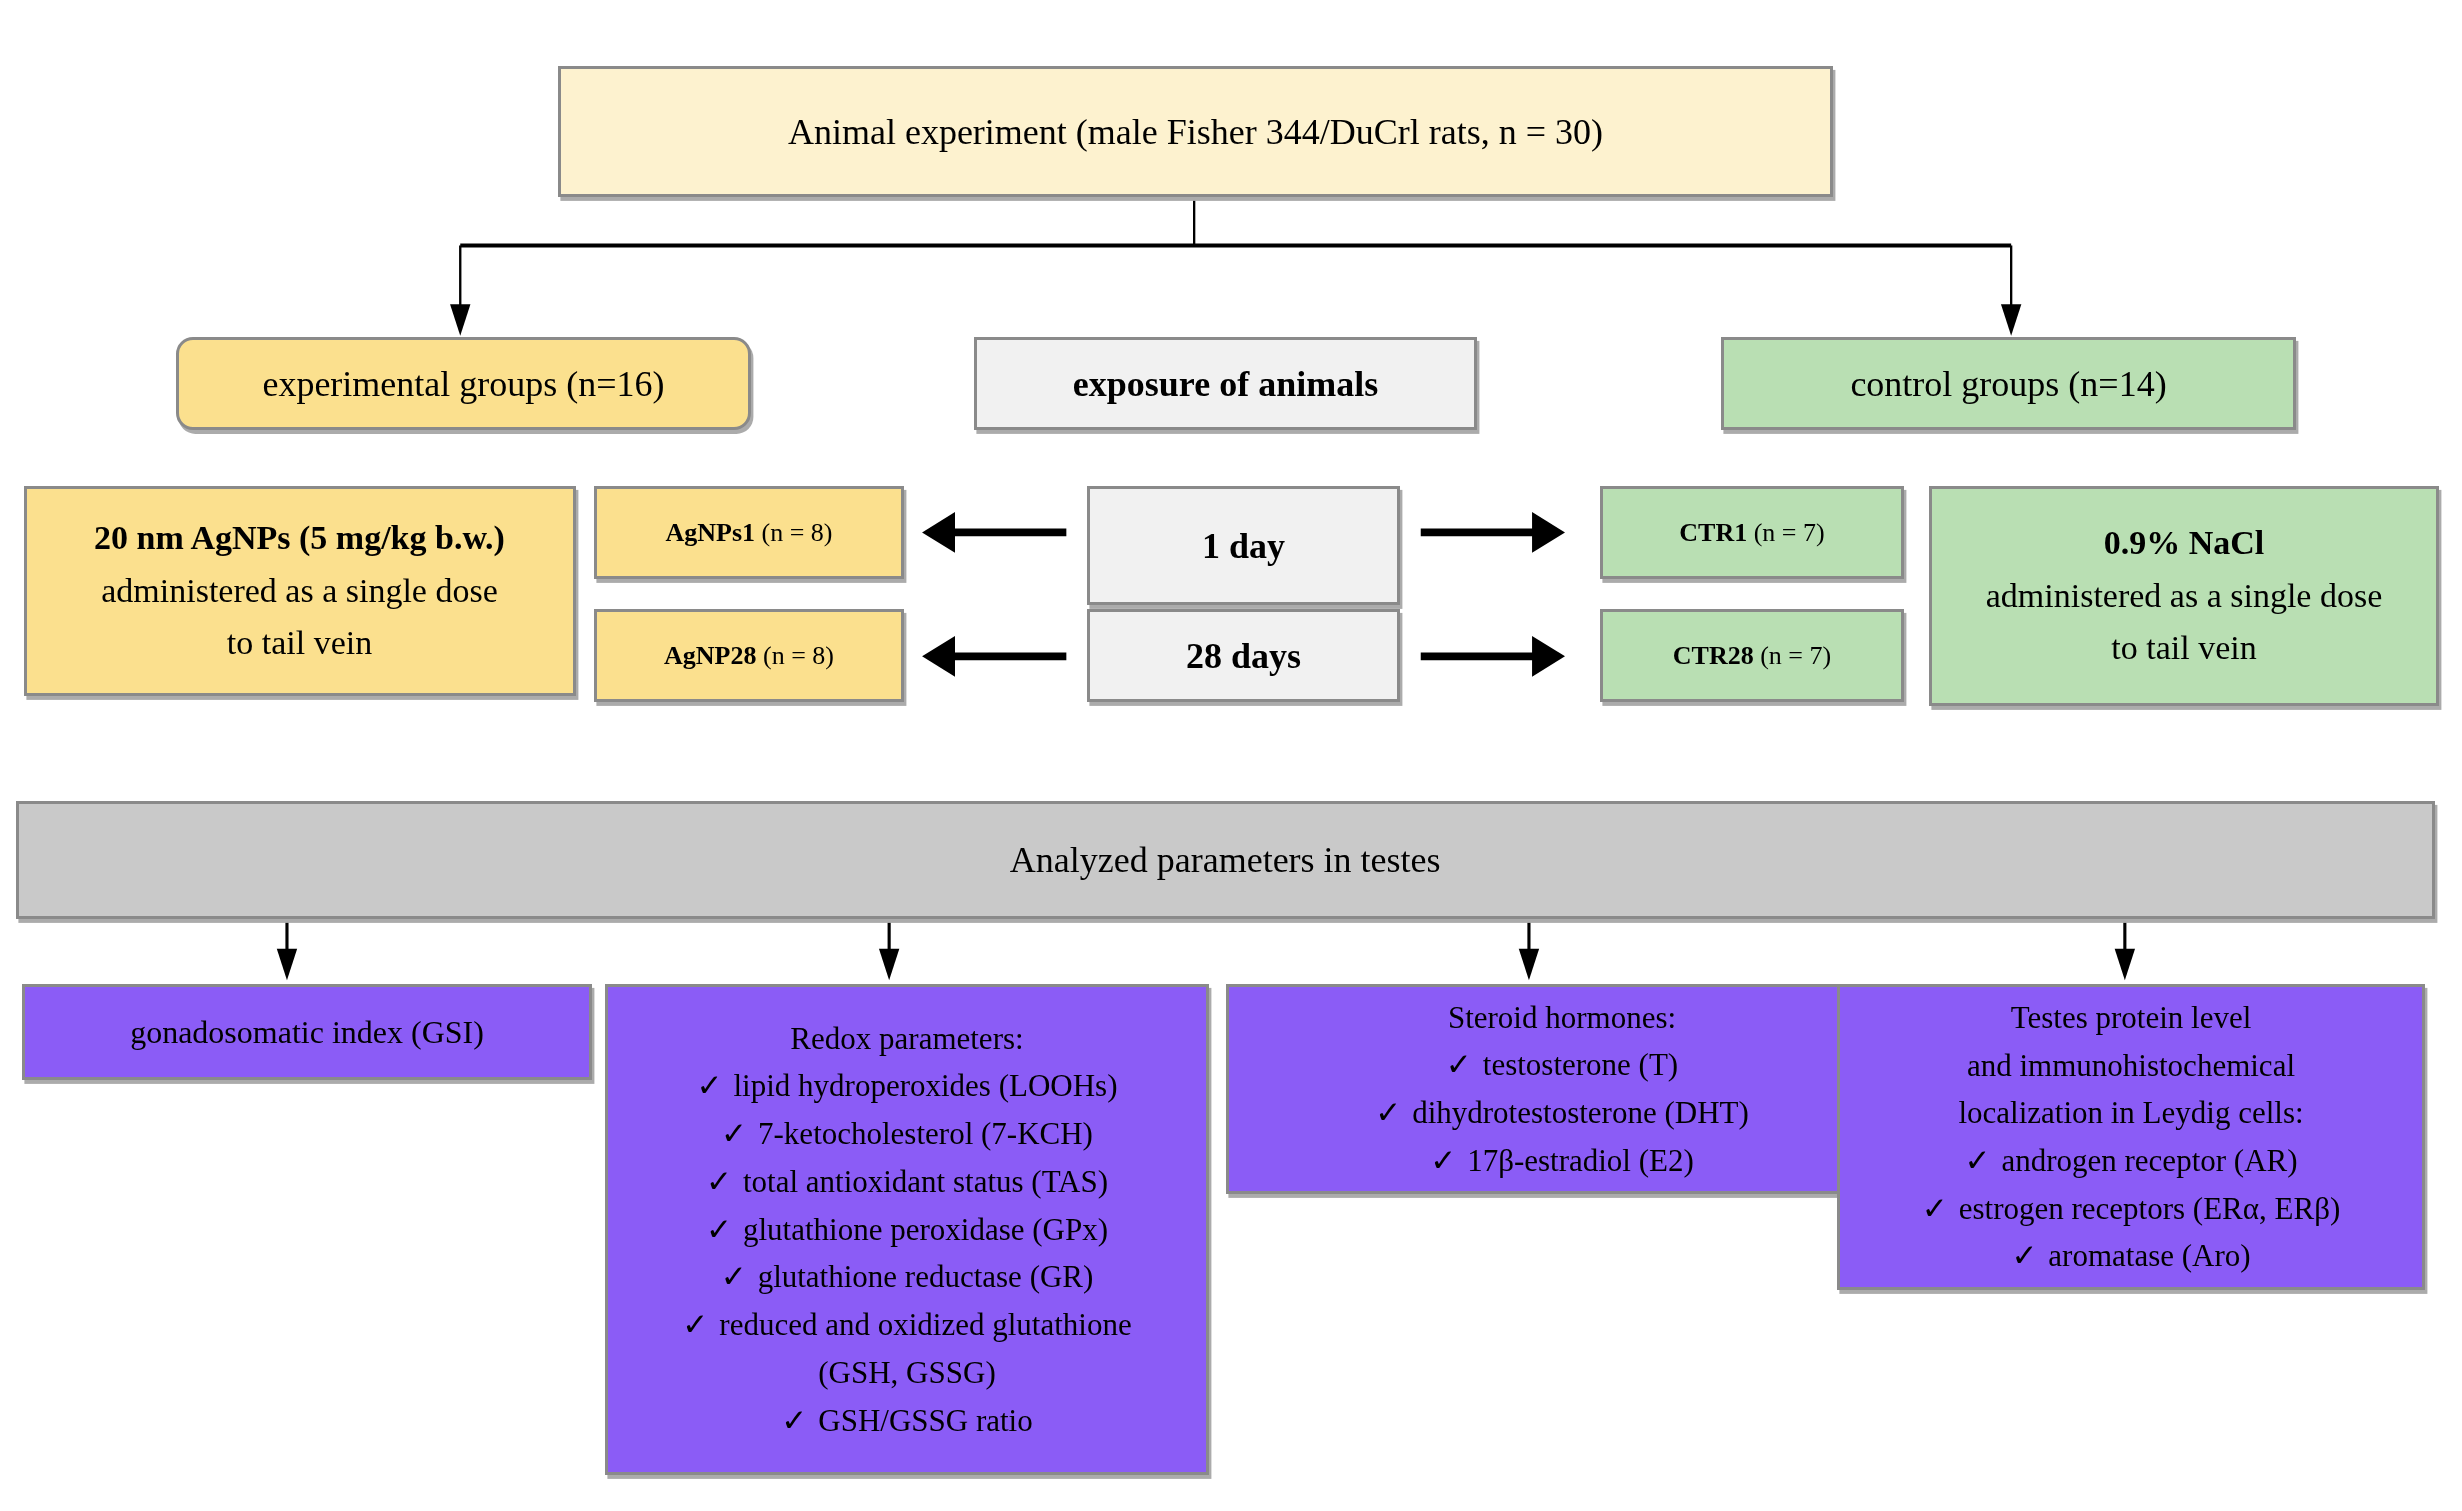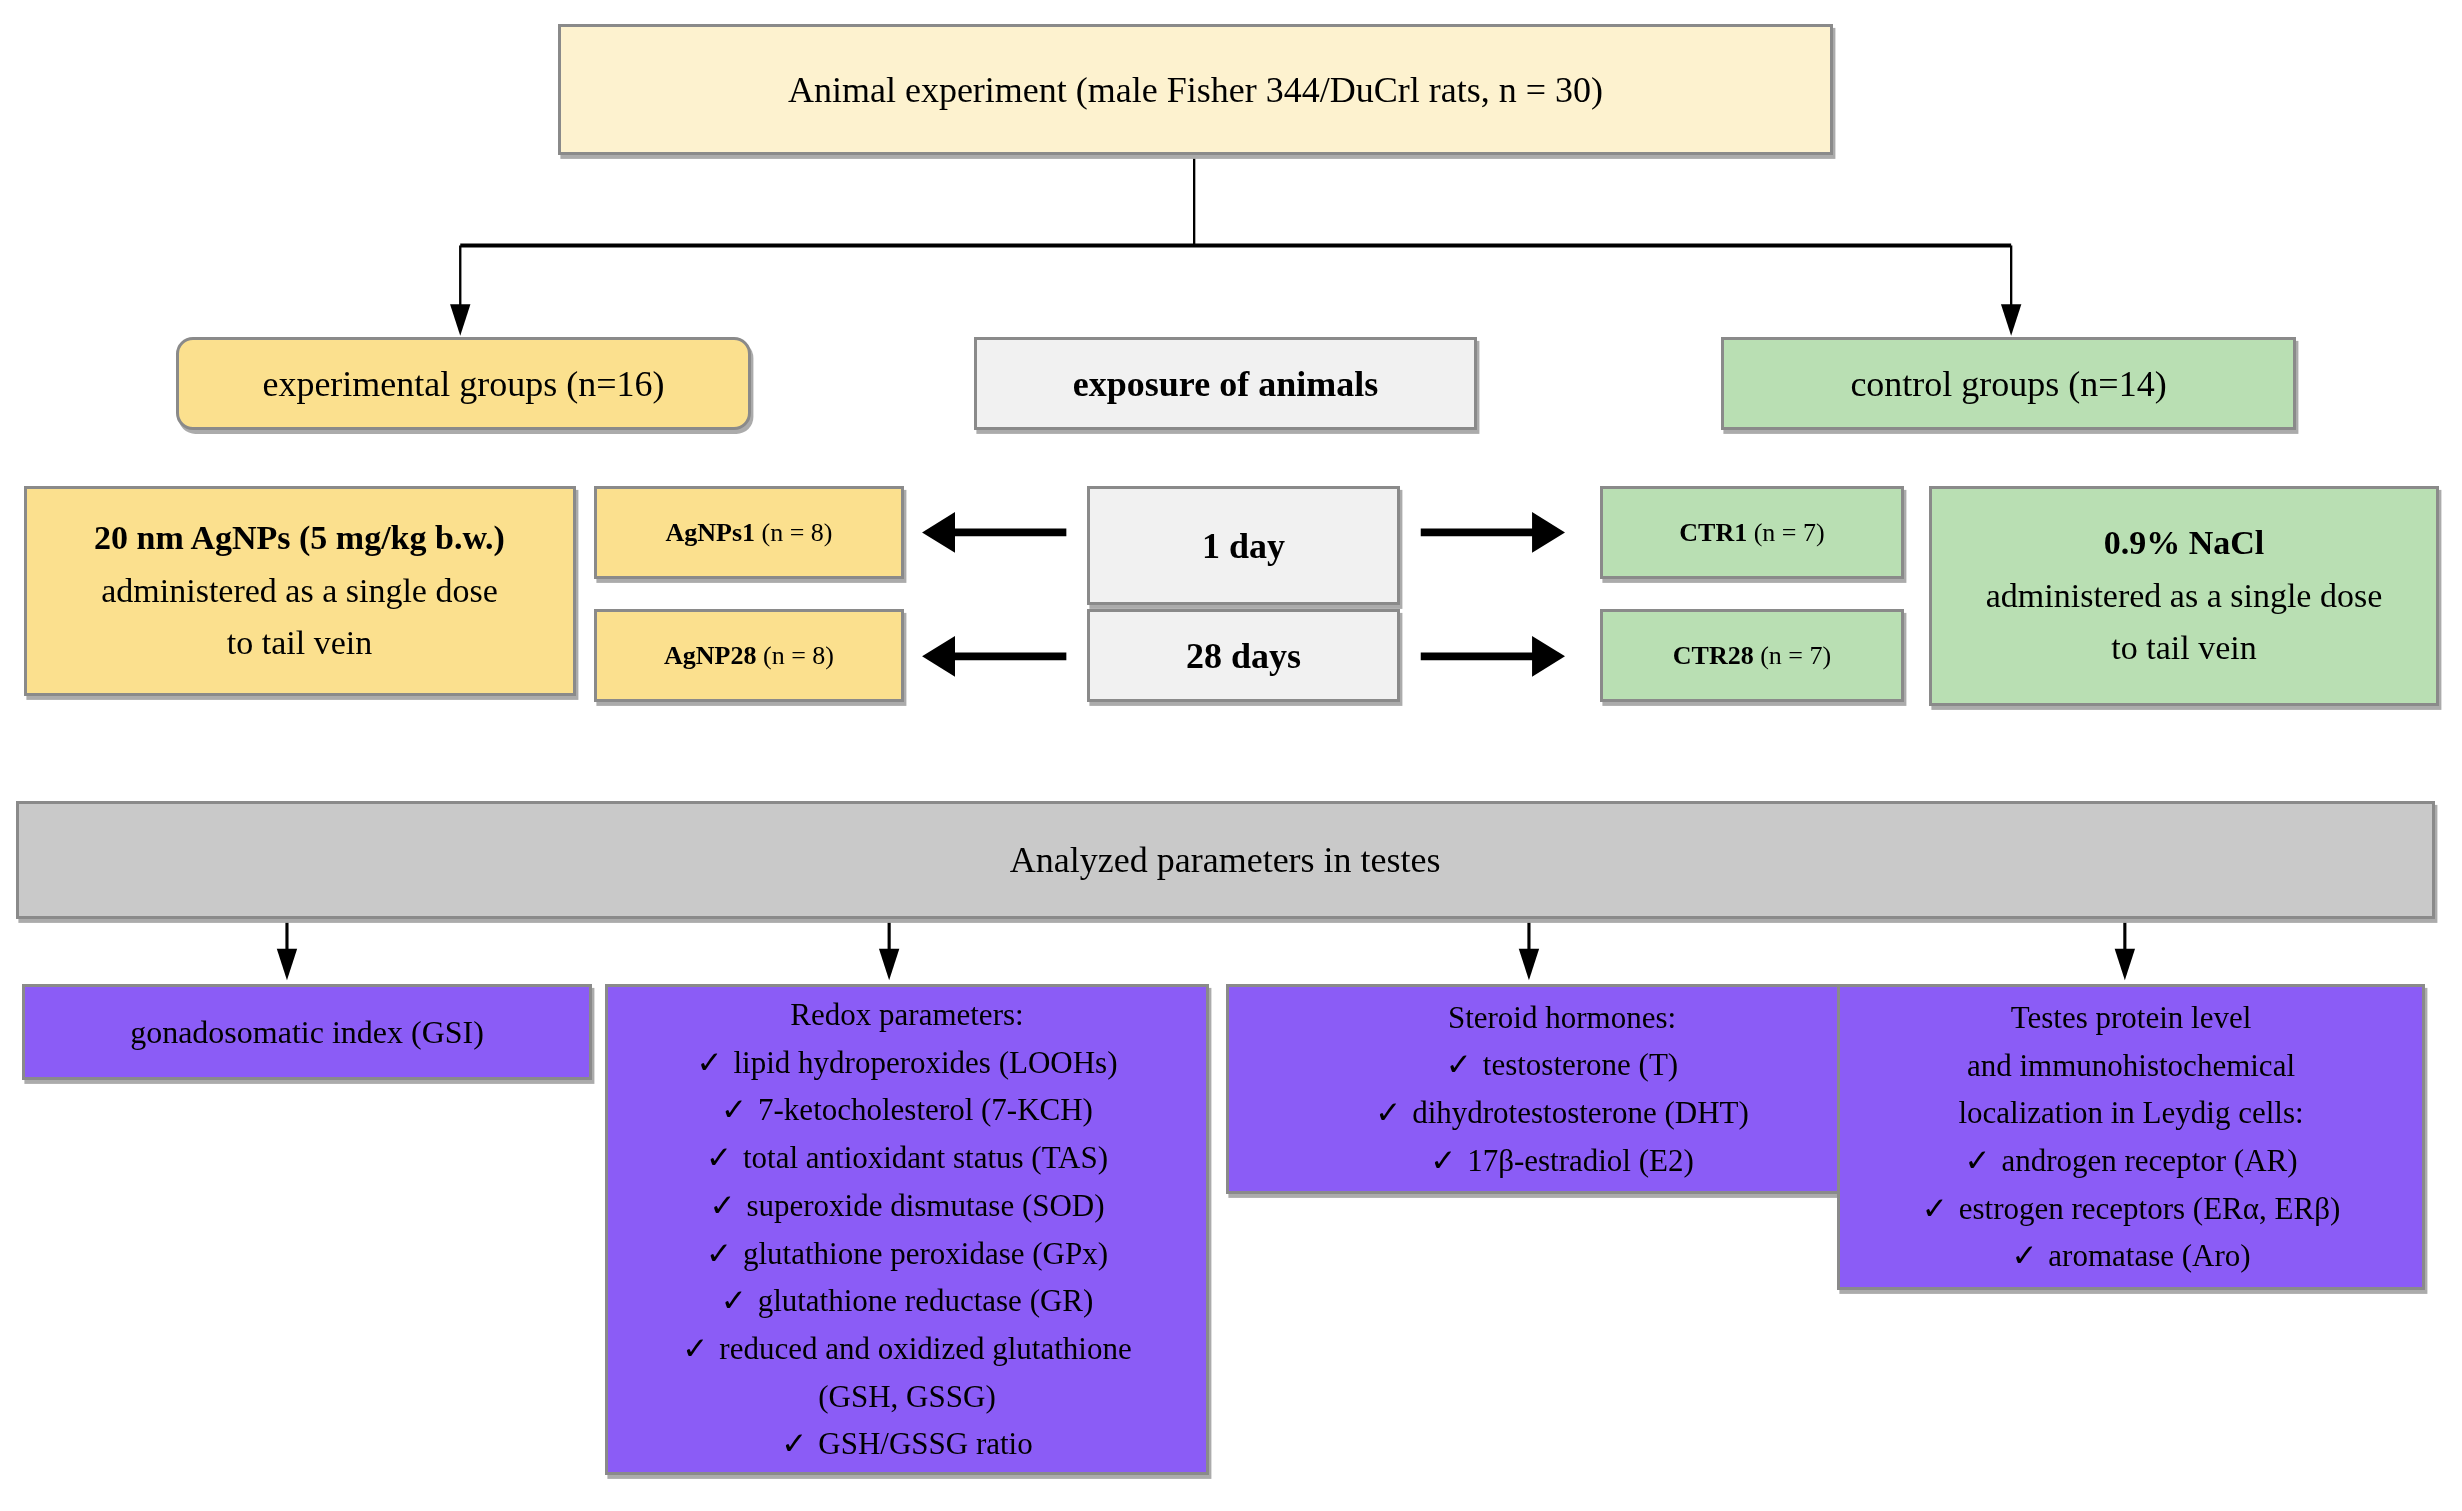--- a/index.html
+++ b/index.html
@@ -14,21 +14,21 @@
     position:absolute;
     box-sizing:border-box;
     border:3.9px solid #8a8a8a;
     box-shadow:2.4px 3.9px 0 #ababab;
     display:flex;
     flex-direction:column;
     align-items:center;
     justify-content:center;
     text-align:center;
   }
-  .cream{background:#fdf2cf;}
+  .cream{background:#fdf2cf;margin-top:42px;}
   .yellow{background:#fbe08e;}
   .green{background:#b9dfb3;}
   .neutral{background:#f1f1f1;}
   .gray{background:#8b5cf6;}
   .bar{background:#c9c9c9;}
   .b{font-weight:bold;text-align:center;}
   .f46{font-size:36px;}
   .f43{font-size:26px;}
   .f41{font-size:32px;}
   .tall{font-size:34px;line-height:1.55;}
@@ -135,21 +135,20 @@
 
   <div class="box gray f41" style="left:22px;top:984px;width:570px;height:96px;">
     <span>gonadosomatic index (GSI)</span>
   </div>
 
   <div class="box gray plist" style="left:605px;top:984px;width:604px;height:491px;">
     <div>Redox parameters:</div>
     <div class="item"><span class="tick">✓</span><span>lipid hydroperoxides (LOOHs)</span></div>
     <div class="item"><span class="tick">✓</span><span>7-ketocholesterol (7-KCH)</span></div>
     <div class="item"><span class="tick">✓</span><span>total antioxidant status (TAS)</span></div>
-    <div class="item"><span class="tick">✓</span><span>superoxide dismutase (SOD)</span></div>
     <div class="item"><span class="tick">✓</span><span>glutathione peroxidase (GPx)</span></div>
     <div class="item"><span class="tick">✓</span><span>glutathione reductase (GR)</span></div>
     <div class="item"><span class="tick">✓</span><span>reduced and oxidized glutathione</span></div>
     <div class="item"><span>(GSH, GSSG)</span></div>
     <div class="item"><span class="tick">✓</span><span>GSH/GSSG ratio</span></div>
   </div>
 
   <div class="box gray plist" style="left:1226px;top:984px;width:672px;height:210px;">
     <div>Steroid hormones:</div>
     <div class="item"><span class="tick">✓</span><span>testosterone (T)</span></div>

